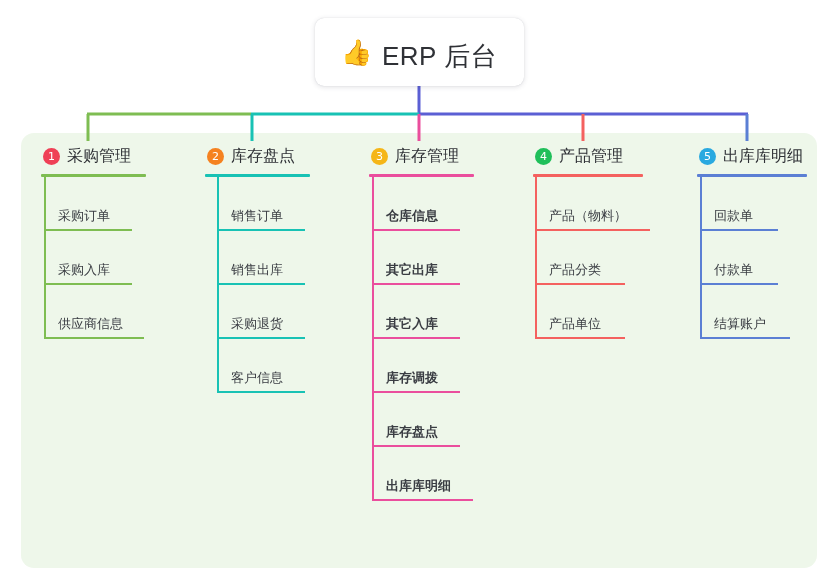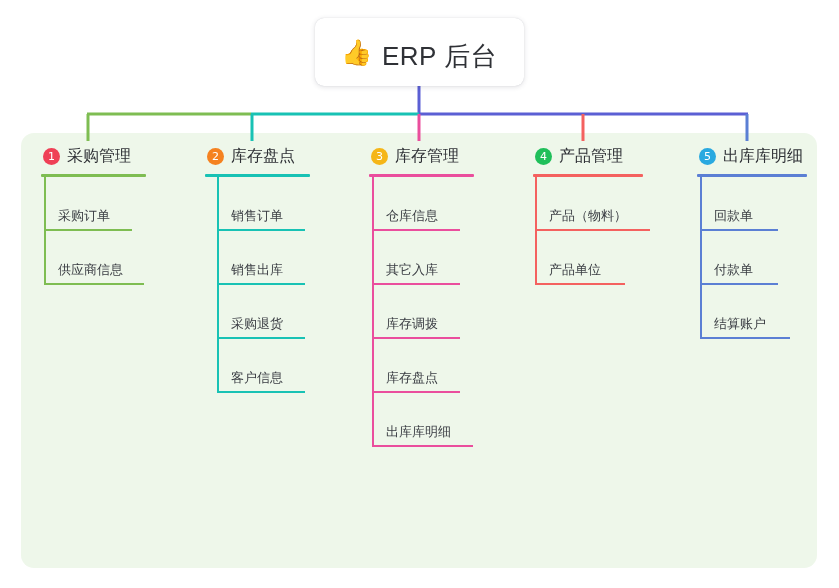--- a/index.html
+++ b/index.html
@@ -174,20 +174,24 @@
           <span class="head-label">采购管理</span>
         </div>
         <div class="head-rule" style="width: 105px; background: rgb(126, 189, 82);"></div>
         <div class="branch" style="margin-left: 3px;">
           <div class="spine" style="background: rgb(126, 189, 82);"></div>
           <div class="leaf">
             <span class="leaf-label">采购订单</span>
             <div class="leaf-rule" style="width: 88px; background: rgb(126, 189, 82);"></div>
           </div>
           <div class="leaf">
+            <span class="leaf-label">采购入库</span>
+            <div class="leaf-rule" style="width: 88px; background: rgb(126, 189, 82);"></div>
+          </div>
+          <div class="leaf">
             <span class="leaf-label">供应商信息</span>
             <div class="leaf-rule" style="width: 100px; background: rgb(126, 189, 82);"></div>
           </div>
         </div>
       </div>
       <div class="col" style="left: 205px;">
         <div class="col-head">
           <span class="badge" style="background: rgb(245, 130, 32);">2</span>
           <span class="head-label">库存盘点</span>
         </div>
@@ -211,24 +215,28 @@
             <div class="leaf-rule" style="width: 88px; background: rgb(24, 194, 180);"></div>
           </div>
         </div>
       </div>
       <div class="col" style="left: 369px;">
         <div class="col-head">
           <span class="badge" style="background: rgb(245, 182, 24);">3</span>
           <span class="head-label">库存管理</span>
         </div>
         <div class="head-rule" style="width: 105px; background: rgb(234, 78, 157);"></div>
-        <div class="branch" style="margin-left: 3px;">
+        <div class="branch" style="margin-left: 3px; font-weight: bold;">
           <div class="spine" style="background: rgb(234, 78, 157);"></div>
           <div class="leaf">
             <span class="leaf-label">仓库信息</span>
+            <div class="leaf-rule" style="width: 88px; background: rgb(234, 78, 157);"></div>
+          </div>
+          <div class="leaf">
+            <span class="leaf-label">其它出库</span>
             <div class="leaf-rule" style="width: 88px; background: rgb(234, 78, 157);"></div>
           </div>
           <div class="leaf">
             <span class="leaf-label">其它入库</span>
             <div class="leaf-rule" style="width: 88px; background: rgb(234, 78, 157);"></div>
           </div>
           <div class="leaf">
             <span class="leaf-label">库存调拨</span>
             <div class="leaf-rule" style="width: 88px; background: rgb(234, 78, 157);"></div>
           </div>
@@ -248,20 +256,24 @@
           <span class="head-label">产品管理</span>
         </div>
         <div class="head-rule" style="width: 110px; background: rgb(244, 97, 95);"></div>
         <div class="branch" style="margin-left: 2px;">
           <div class="spine" style="background: rgb(244, 97, 95);"></div>
           <div class="leaf">
             <span class="leaf-label">产品（物料）</span>
             <div class="leaf-rule" style="width: 115px; background: rgb(244, 97, 95);"></div>
           </div>
           <div class="leaf">
+            <span class="leaf-label">产品分类</span>
+            <div class="leaf-rule" style="width: 90px; background: rgb(244, 97, 95);"></div>
+          </div>
+          <div class="leaf">
             <span class="leaf-label">产品单位</span>
             <div class="leaf-rule" style="width: 90px; background: rgb(244, 97, 95);"></div>
           </div>
         </div>
       </div>
       <div class="col" style="left: 697px;">
         <div class="col-head">
           <span class="badge" style="background: rgb(41, 169, 224);">5</span>
           <span class="head-label">出库库明细</span>
         </div>

